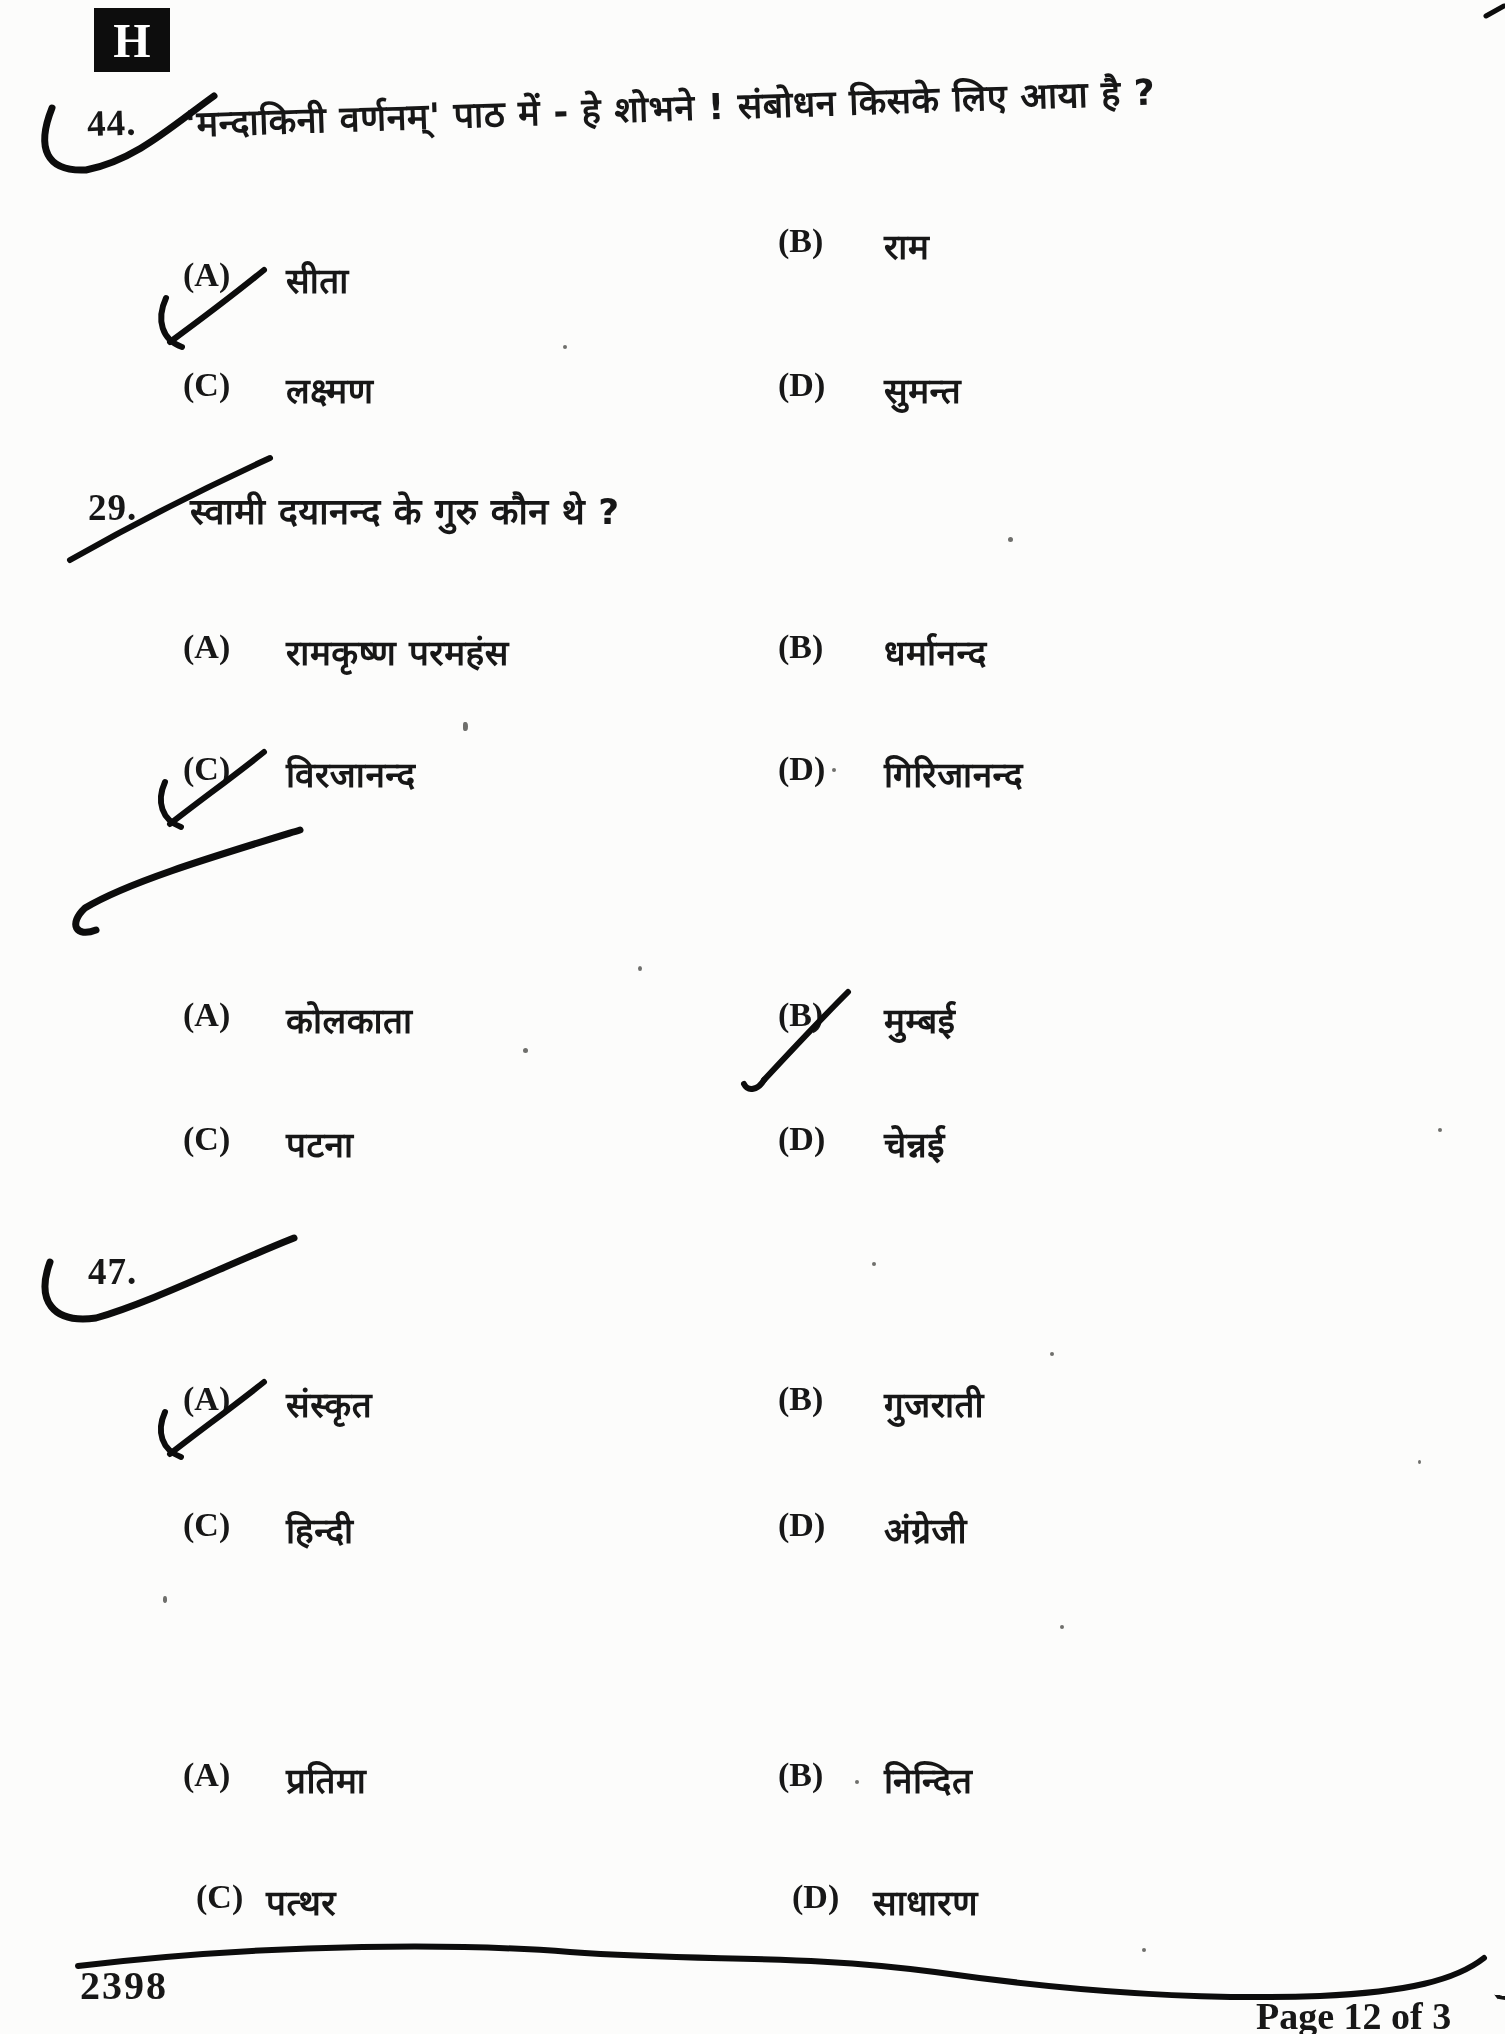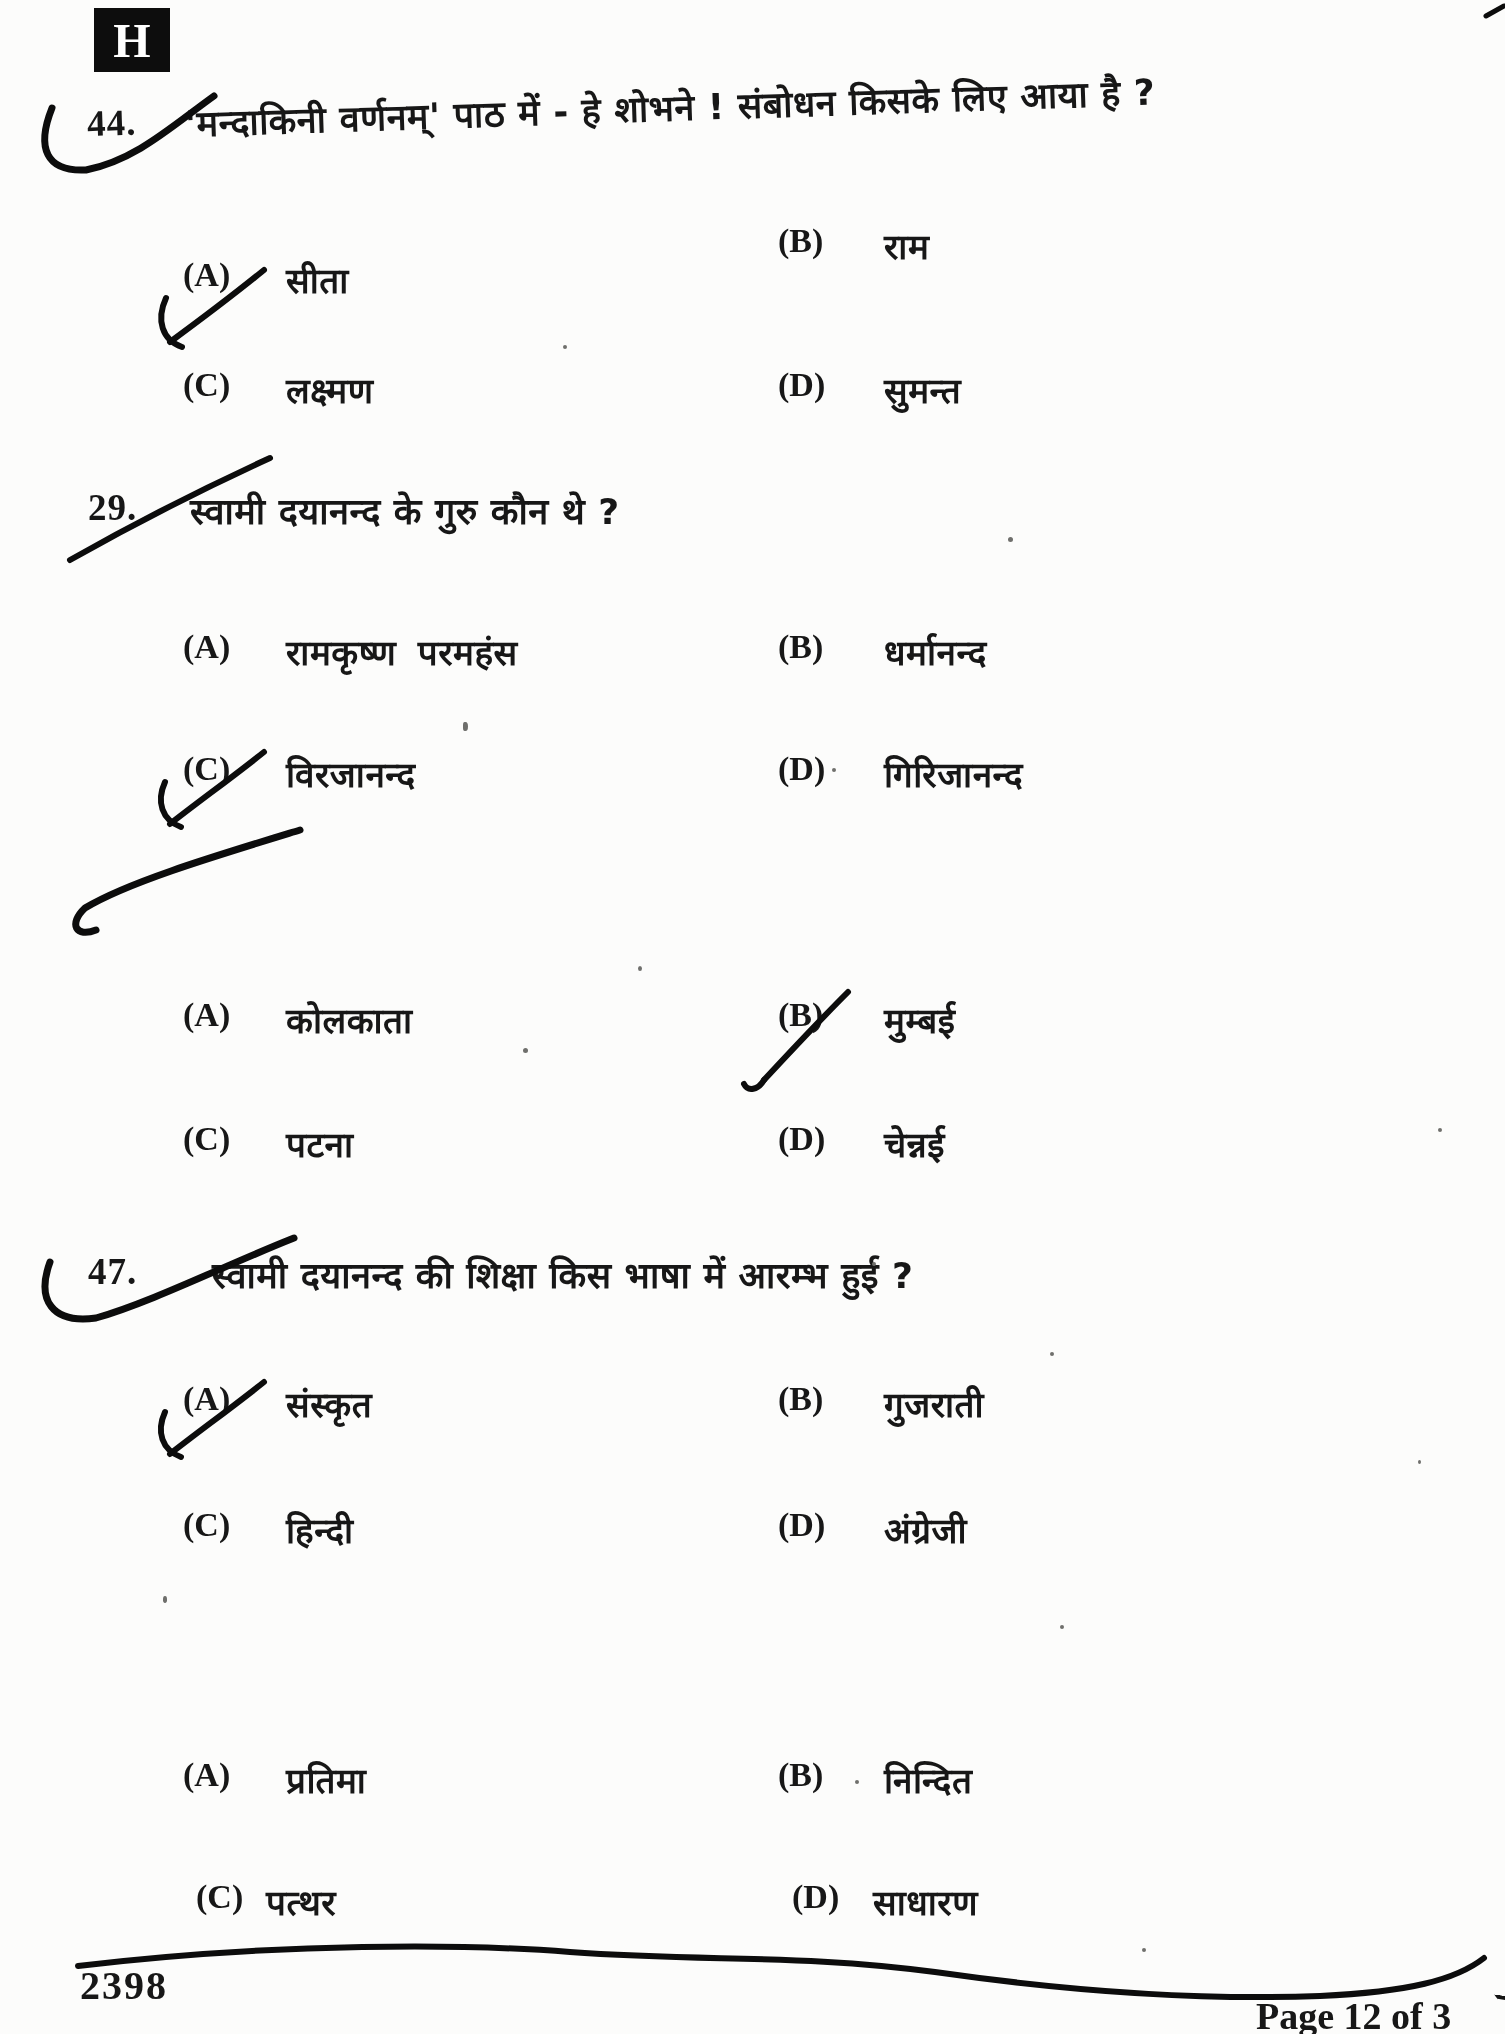--- a/index.html
+++ b/index.html
@@ -32,21 +32,21 @@
   }
   .tilt{transform:rotate(-1.9deg);transform-origin:90px 50px;}
   
   .row{position:absolute;left:0;width:1505px;height:62px;}
   .opt{position:absolute;top:0;white-space:nowrap;}
   .lbl{
     font-family:"Liberation Serif", serif;font-size:34px;font-weight:600;
   }
   .txt{font-size:35px;font-weight:600;letter-spacing:0.5px;}
   .colL  {left:183px;}
-  .colLt {left:286px;font-family:Liberation Mono, monospace;}
+  .colLt {left:286px;}
   .colR  {left:778px;}
   .colRt {left:884px;}
   .raise34{top:-34px;}
   
   .booklet{
     position:absolute;left:80px;top:1962px;
     font-family:"Liberation Serif", serif;font-size:40px;font-weight:600;
     letter-spacing:2px;
   }
   .pagelabel{
@@ -116,21 +116,20 @@
   </div>
   <div class="row" style="top:1120px">
     <span class="opt lbl colL">(C)</span>
     <span class="opt txt colLt">पटना</span>
     <span class="opt lbl colR">(D)</span>
     <span class="opt txt colRt">चेन्नई</span>
   </div>
 
   <div class="qline" style="top:1250px">
     <span class="qnum">47.</span>
-    <span class="qtext" style="left:212px">स्वामी दयानन्द की शिक्षा किस भाषा में आरम्भ हुई ?</span>
   </div>
   <div class="row" style="top:1380px">
     <span class="opt lbl colL">(A)</span>
     <span class="opt txt colLt">संस्कृत</span>
     <span class="opt lbl colR">(B)</span>
     <span class="opt txt colRt">गुजराती</span>
   </div>
   <div class="row" style="top:1506px">
     <span class="opt lbl colL">(C)</span>
     <span class="opt txt colLt">हिन्दी</span>

